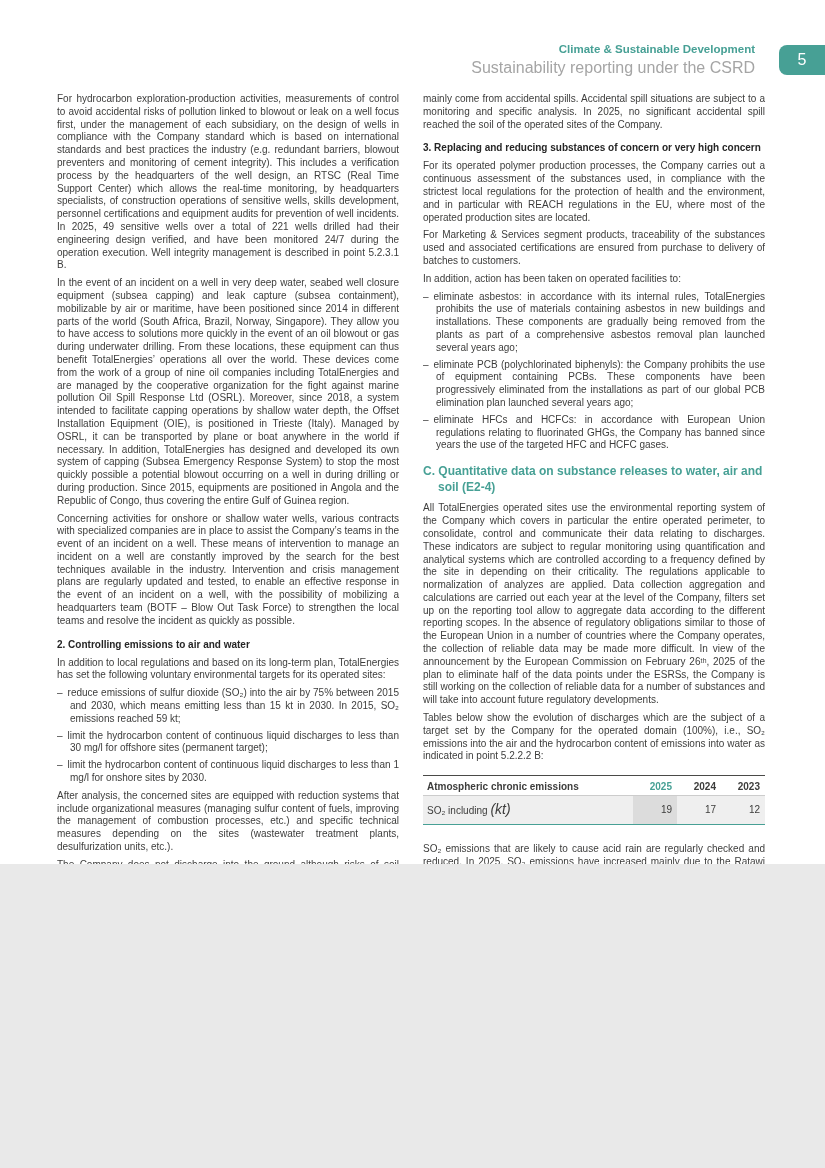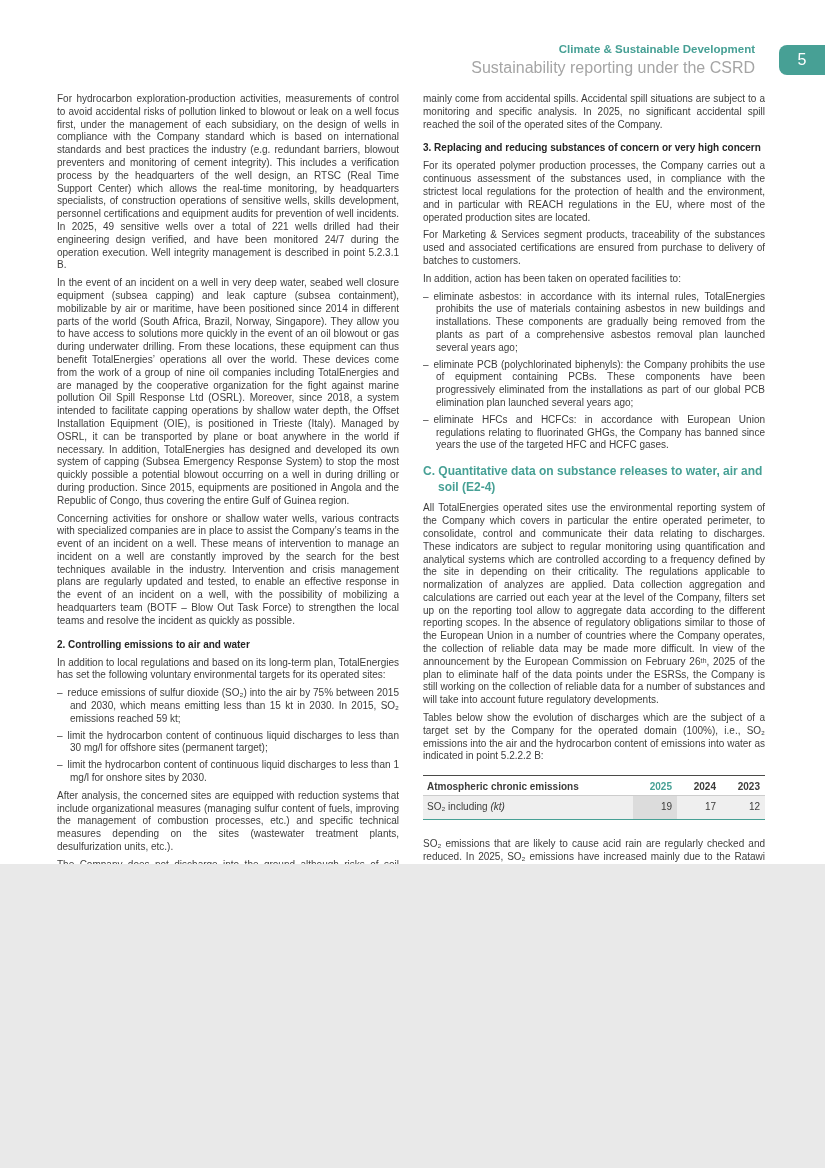--- a/index.html
+++ b/index.html
@@ -52,21 +52,21 @@
   .emissions-table th.label { text-align: left; width: auto; }
   .emissions-table th.year { width: 44px; }
   .emissions-table th.accent { color: var(--accent, #47a095); }
   .emissions-table td {
     text-align: right; padding: 5px 5px 5px 4px;
     background: var(--row-bg, #efefef);
     border-bottom: 1px solid var(--accent, #47a095);
   }
   .emissions-table td.label { text-align: left; }
   .emissions-table td.highlight { background: var(--cell-highlight, #dcdcdc); }
-  .emissions-table .unit { font-size: 10px; font-style: italic; }
+  .emissions-table .unit { font-size: 14px; font-style: italic; }
   .after-table { margin-top: 18px !important; }
 
   
   .doc-footer { position: absolute; top: 1134px; right: 24px; display: flex; align-items: baseline; white-space: nowrap; }
   .doc-footer .brand { font-size: 12px; font-weight: bold; color: var(--heading, #262626); }
   .doc-footer .doc-title { font-size: 10px; color: var(--muted-dark, #7c7c7c); margin-left: 20px; }
   .doc-footer .page-num { font-size: 14px; color: var(--footer-num, #9c9c9c); margin-left: 8px; }
 </style>
 </head>
 <body>

